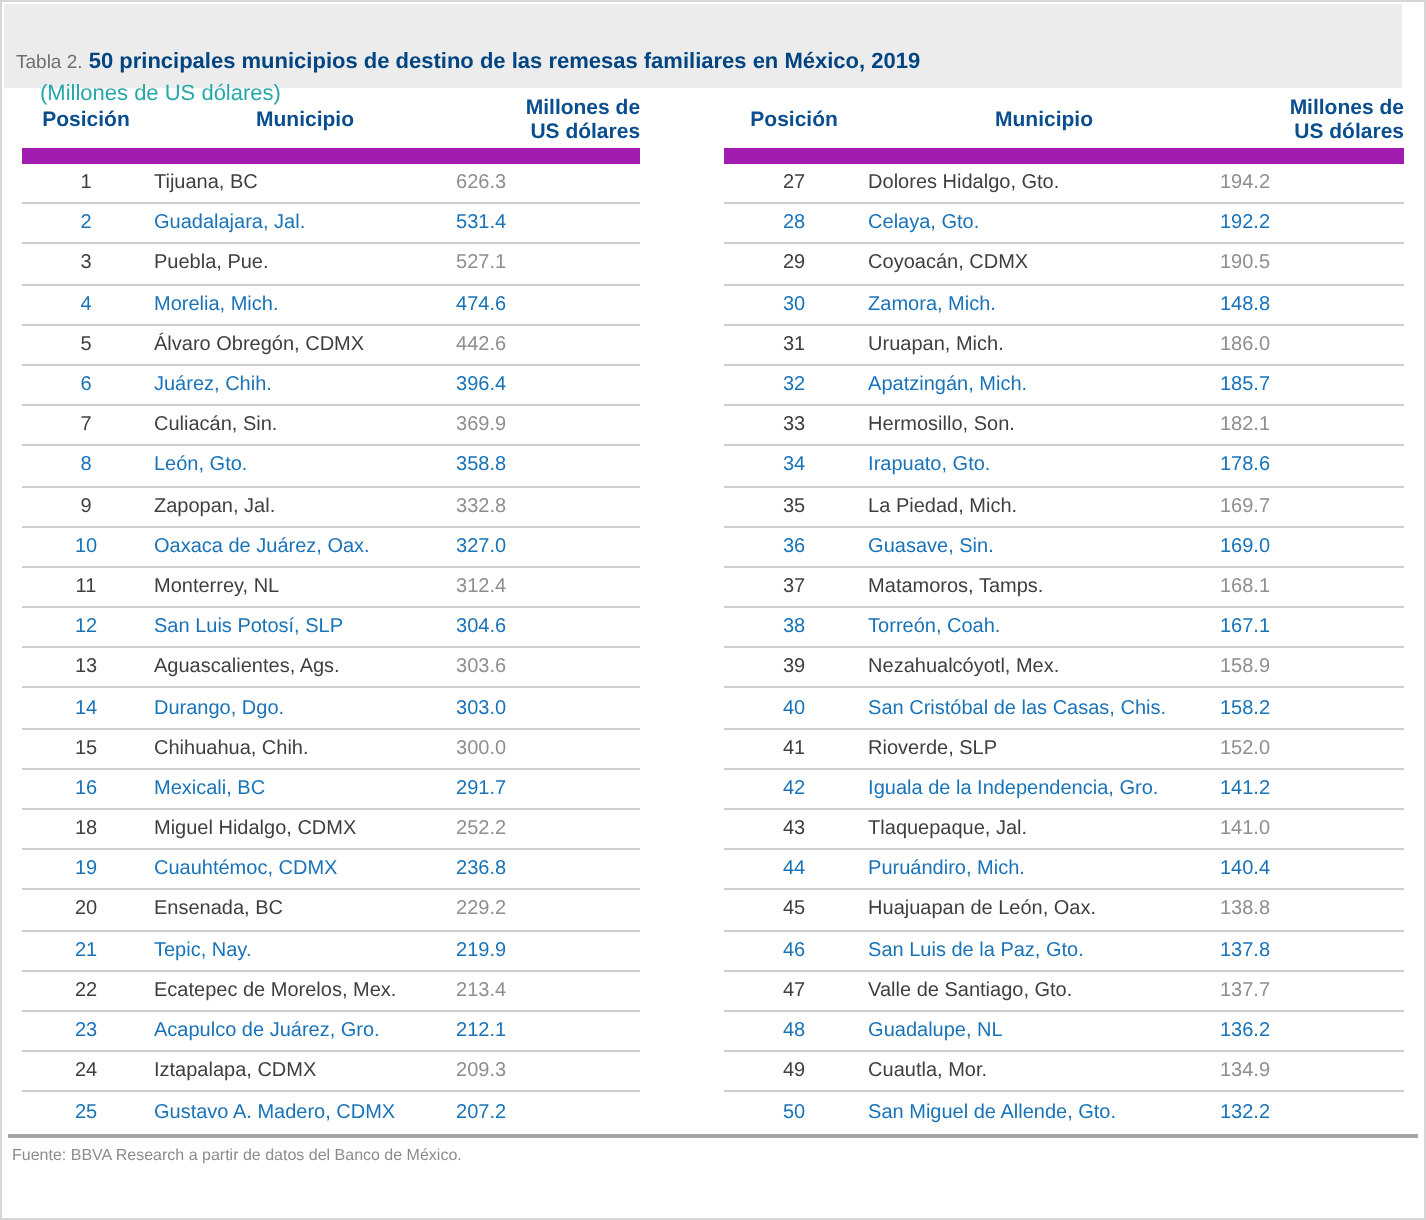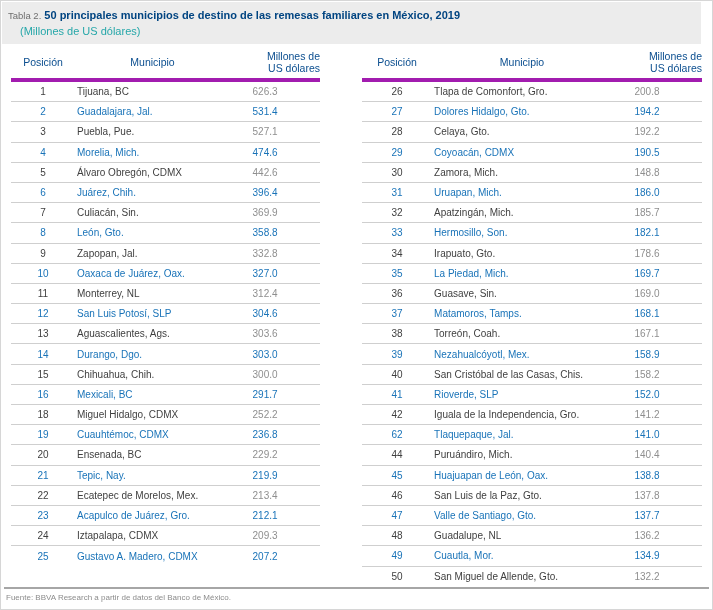--- a/index.html
+++ b/index.html
@@ -5,50 +5,50 @@
   html,body { margin:0; padding:0; background:#fff; }
   body { width:713px; height:610px; font-family:"Liberation Sans", sans-serif; }
   .page {
     width:713px; height:610px; box-sizing:border-box;
     border:1px solid #d6d6d6; background:#fff; overflow:hidden;
   }
   .title-bar {
     margin:1px 11px 0 1px; height:42px; box-sizing:border-box;
     background:#ececec; padding:6px 0 0 6px;
   }
-  .title-line { font-size:11px; line-height:15px; white-space:nowrap; }
+  .title-line { font-size:11px; line-height:15px; white-space:nowrap;margin-top:16px; }
   .title-tag { font-size:9.5px; color:#6f6f6f; }
   .title-text { font-weight:bold; color:#004481; }
   .subtitle { font-size:11px; line-height:17px; color:#26a7a9;margin-left:12px; }
 
   .tables { display:flex; margin:2px 10px 0 10px; }
   .dtable { }
   .dtable.left  { width:310px; margin-right:42px; }
   .dtable.right { width:341px; }
 
   .thead {
     display:grid; height:36px; box-sizing:border-box;
-    border-bottom:4px solid #a21caf; align-items:center;
-    font-size:10.5px; font-weight:normal; color:#0b4e8f;
+    border-bottom:8px solid #a21caf; align-items:center;
+    font-size:10.5px; font-weight:bold; color:#0b4e8f;
   }
   .dtable.left  .thead, .dtable.left  .row { grid-template-columns:64px 1fr 92px; }
   .dtable.right .thead, .dtable.right .row { grid-template-columns:70px 1fr 92px; }
 
   .th-pos { text-align:center; }
   .th-name { text-align:center; padding-left:2px; }
   .th-val { text-align:right; white-space:pre-line; line-height:1.18; }
 
   .row {
     display:grid; height:20.2px; box-sizing:border-box;
     border-bottom:1px solid #cfcfcf; align-items:center; font-size:10px;
   }
   .row:last-child { border-bottom:none; }
   .cell.pos  { text-align:center; }
   .cell.name { text-align:left; padding-left:2px; white-space:nowrap; }
-  .cell.val  { text-align:center; padding-right:18px; }
+  .cell.val  { text-align:left; padding-right:18px; }
 
   .row:nth-child(odd) .cell.pos,
   .row:nth-child(odd) .cell.name { color:#3f3f3f; }
   .row:nth-child(odd) .cell.val  { color:#8f8f8f; }
   .row:nth-child(even) .cell     { color:#1973b8; }
 
   .bottom-rule { height:2px; background:#a6a6a6; margin:0 3px; }
   .source-note { font-size:8px; color:#8c8c8c; margin:4px 0 0 5px; }
 </style>
 </head>
@@ -199,25 +199,20 @@
 
     <div class="dtable right">
       <div class="thead">
         <div class="th-pos">Posición</div>
         <div class="th-name">Municipio</div>
         <div class="th-val">Millones de
 US dólares</div>
       </div>
       <div class="tbody">
           <div class="row">
-            <div class="cell pos">26</div>
-            <div class="cell name">Tlapa de Comonfort, Gro.</div>
-            <div class="cell val">200.8</div>
-          </div>
-          <div class="row">
             <div class="cell pos">27</div>
             <div class="cell name">Dolores Hidalgo, Gto.</div>
             <div class="cell val">194.2</div>
           </div>
           <div class="row">
             <div class="cell pos">28</div>
             <div class="cell name">Celaya, Gto.</div>
             <div class="cell val">192.2</div>
           </div>
           <div class="row">
@@ -284,21 +279,21 @@
             <div class="cell pos">41</div>
             <div class="cell name">Rioverde, SLP</div>
             <div class="cell val">152.0</div>
           </div>
           <div class="row">
             <div class="cell pos">42</div>
             <div class="cell name">Iguala de la Independencia, Gro.</div>
             <div class="cell val">141.2</div>
           </div>
           <div class="row">
-            <div class="cell pos">62</div>
+            <div class="cell pos">43</div>
             <div class="cell name">Tlaquepaque, Jal.</div>
             <div class="cell val">141.0</div>
           </div>
           <div class="row">
             <div class="cell pos">44</div>
             <div class="cell name">Puruándiro, Mich.</div>
             <div class="cell val">140.4</div>
           </div>
           <div class="row">
             <div class="cell pos">45</div>

